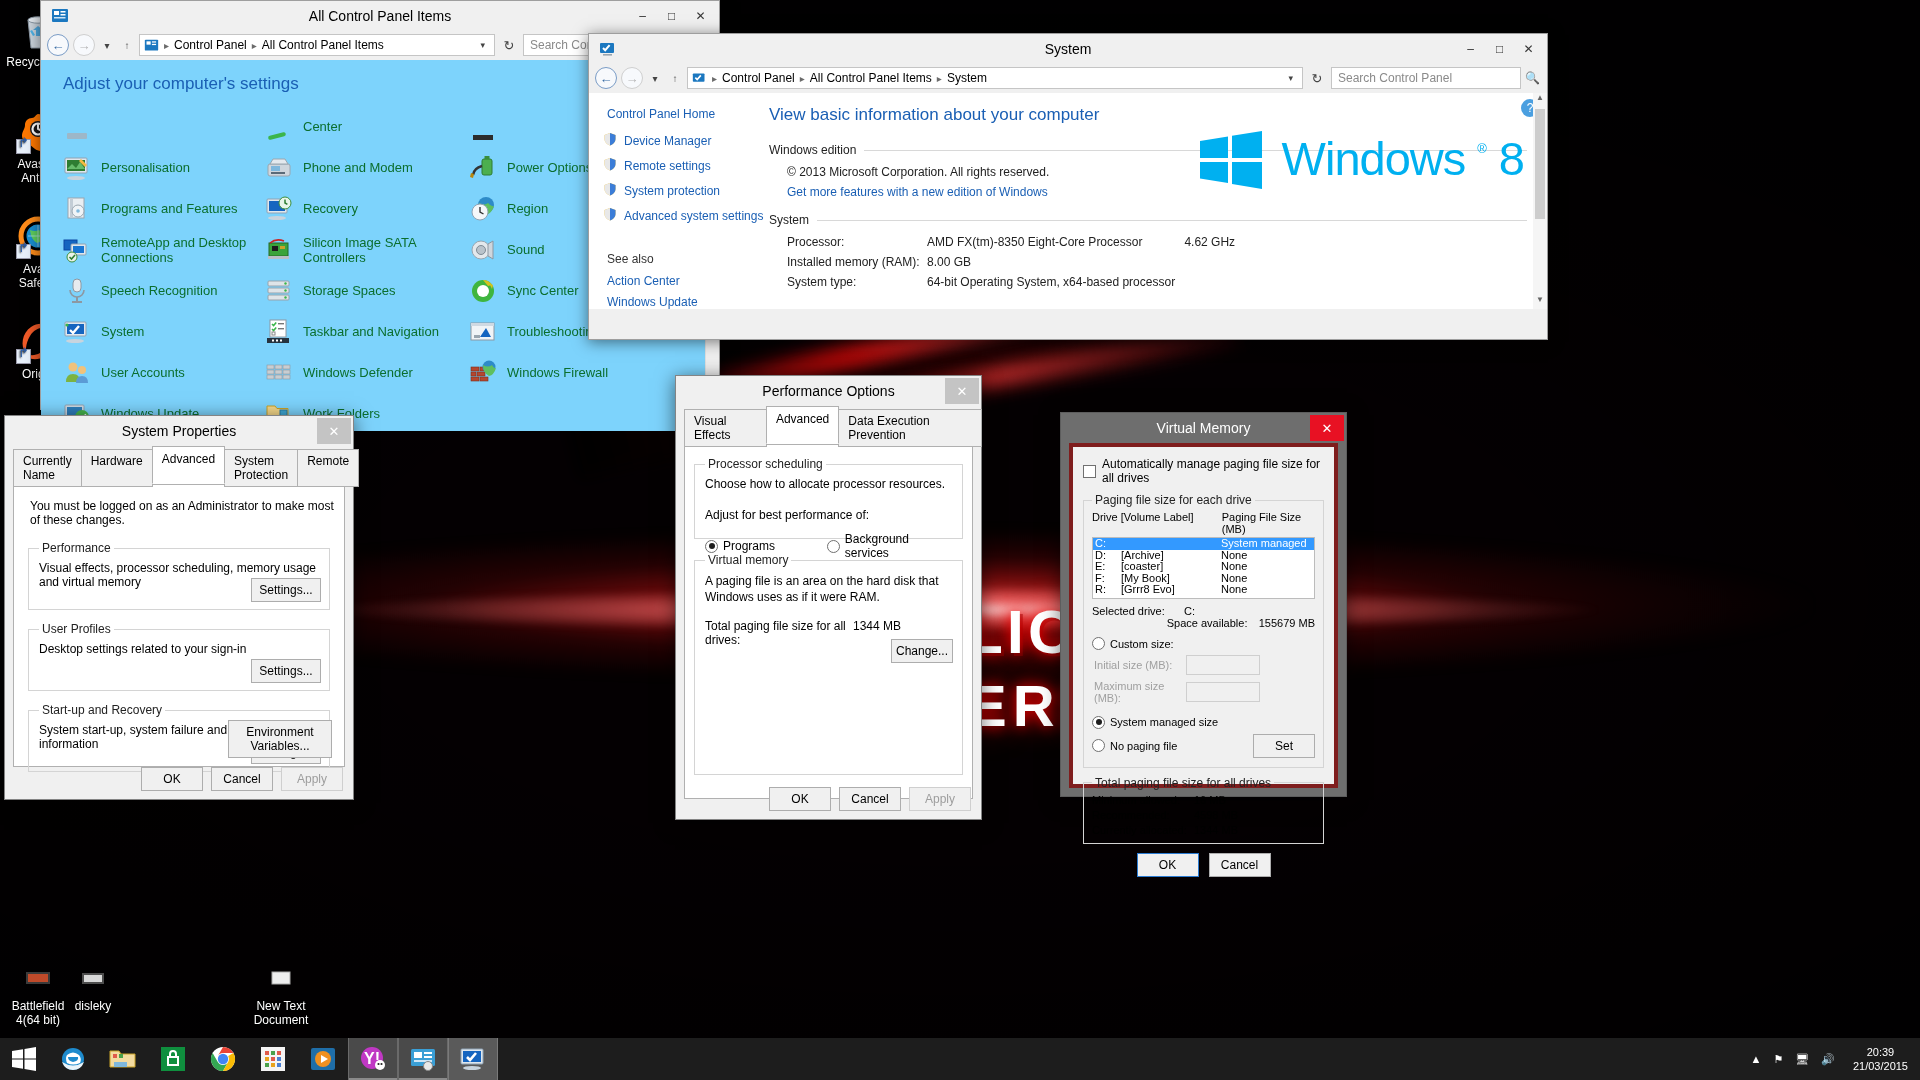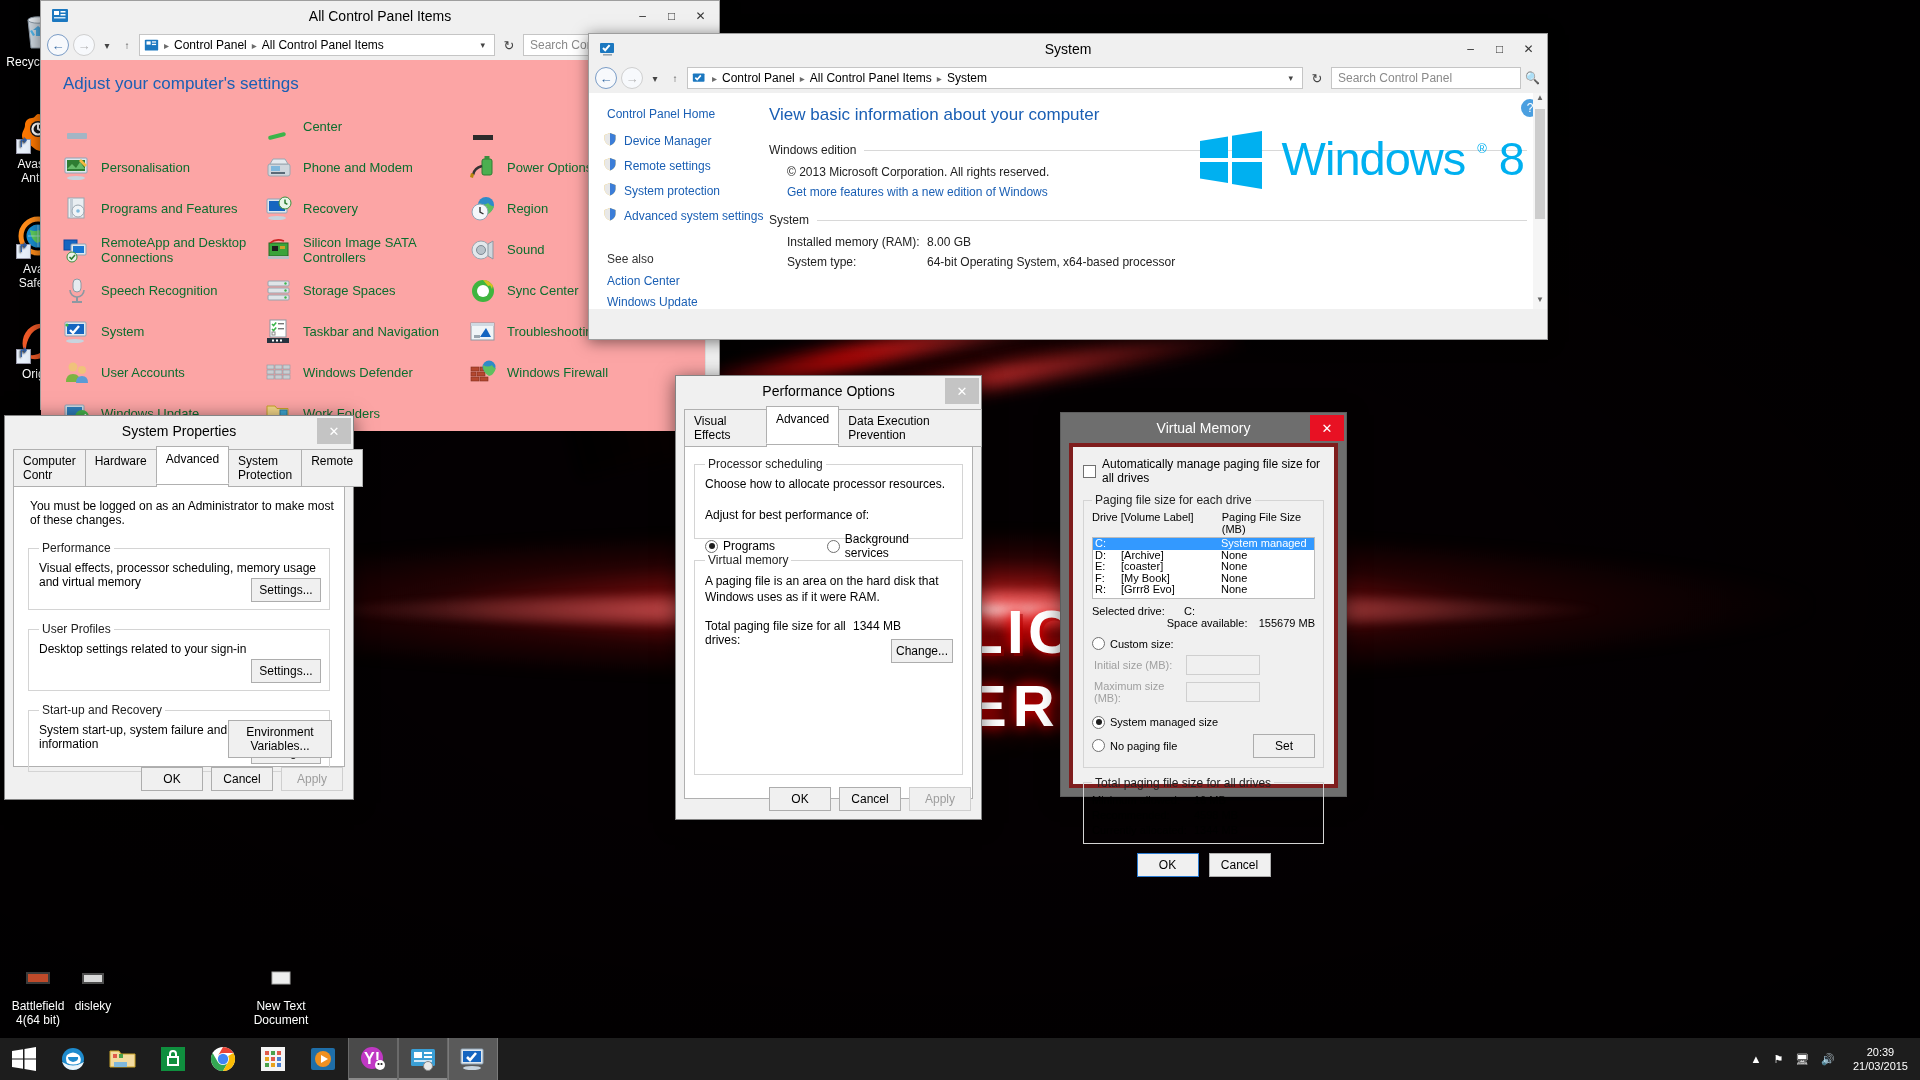--- a/index.html
+++ b/index.html
@@ -202,21 +202,21 @@
   .search-box {
     width: 190px; height: 22px;
     background: #fff; border: 1px solid #c5c5c5;
     display: flex; align-items: center;
     padding: 0 6px;
     font-size: 12px; color: #8a8a8a;
   }
 
   
   #cp-win { left: 40px; top: 0; width: 680px; height: 410px; }
-  #cp-body { background: #fca5a5; height: 371px; position: relative; overflow: hidden; }
+  #cp-body { background: #7dd3fc; height: 371px; position: relative; overflow: hidden; }
   #cp-head {
     display: flex; align-items: baseline;
     padding: 14px 18px 6px 22px;
   }
   #cp-head .h-title { color: #1a5fb4; font-size: 17px; }
   #cp-head .h-viewby { margin-left: auto; font-size: 12px; color: #222; }
   #cp-head .h-viewby b { color: #1a5fb4; font-weight: normal; }
   #cp-grid {
     position: absolute; left: 22px; right: 14px; top: 46px; bottom: 0;
     display: grid;
@@ -901,20 +901,25 @@
       <span id="help-q">?</span>
       <h1>View basic information about your computer</h1>
       <div class="grp-head">Windows edition</div>
       <div class="sys-row">
         <span class="val">© 2013 Microsoft Corporation. All rights reserved.</span>
       </div>
       <span class="blue-link">Get more features with a new edition of Windows</span>
 
       <div class="grp-head">System</div>
       <div class="sys-row">
+        <span class="lab">Processor:</span>
+        <span class="val">AMD FX(tm)-8350 Eight-Core Processor</span>
+        <span class="val2">4.62 GHz</span>
+      </div>
+      <div class="sys-row">
         <span class="lab">Installed memory (RAM):</span>
         <span class="val">8.00 GB</span>
       </div>
       <div class="sys-row">
         <span class="lab">System type:</span>
         <span class="val">64-bit Operating System, x64-based processor</span>
       </div>
 
       <div id="winlogo">
         <svg width="66" height="58" viewBox="0 0 66 58">
@@ -937,21 +942,21 @@
   </div>
 </div>
 
 <div class="dlg" id="sysprop">
   <div class="dlg-title">
     <span class="dt-text">System Properties</span>
     <span class="dlg-close">✕</span>
   </div>
 
   <div class="tabstrip">
-    <span class="tab">Computer Contr</span>
+    <span class="tab">Currently Name</span>
     <span class="tab">Hardware</span>
     <span class="tab sel">Advanced</span>
     <span class="tab">System Protection</span>
     <span class="tab">Remote</span>
   </div>
 
   <div class="tabpage" style="height:283px;padding:12px 10px 0;">
     <div class="txt" style="margin:2px 0 14px 6px;">You must be logged on as an Administrator to make most of these changes.</div>
 
     <fieldset class="grp" style="margin:0 4px 12px;height:69px;">

